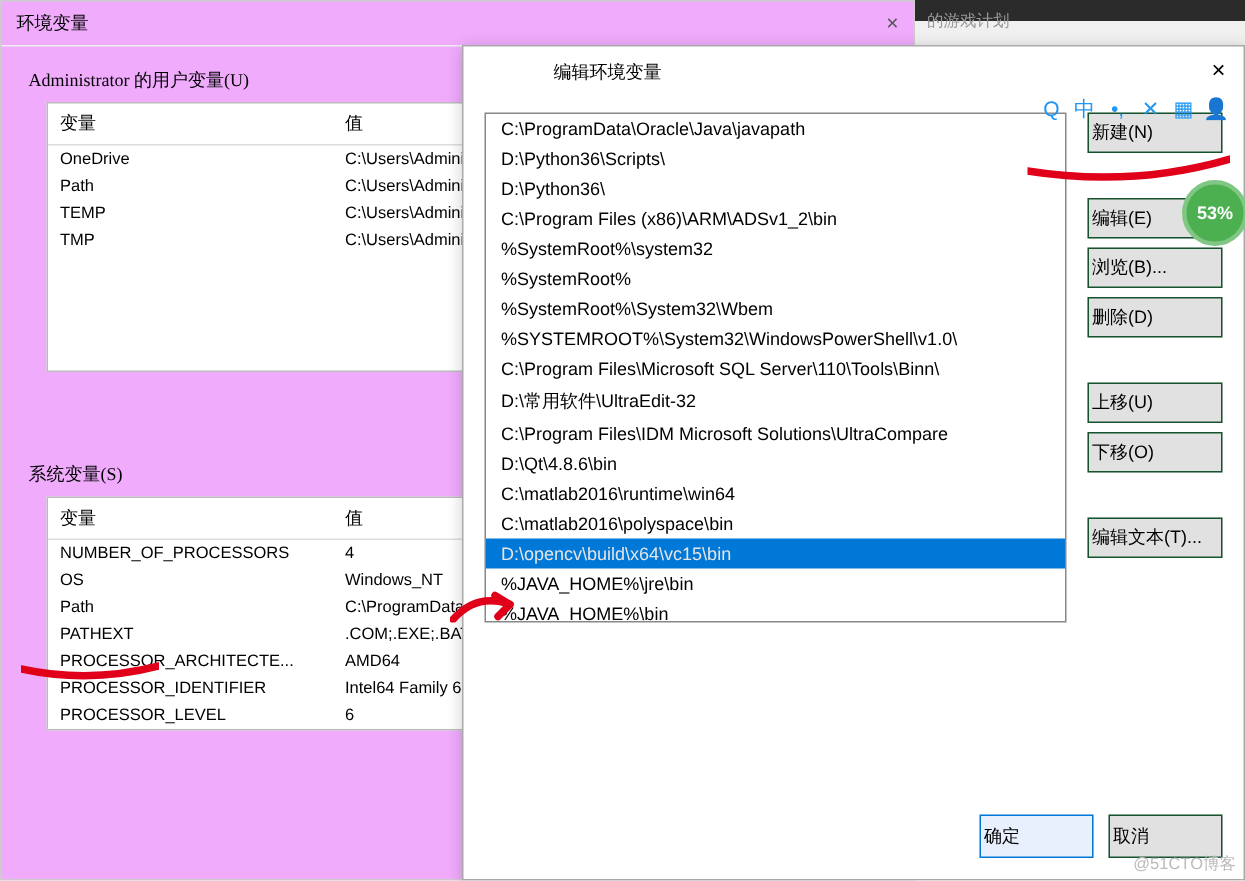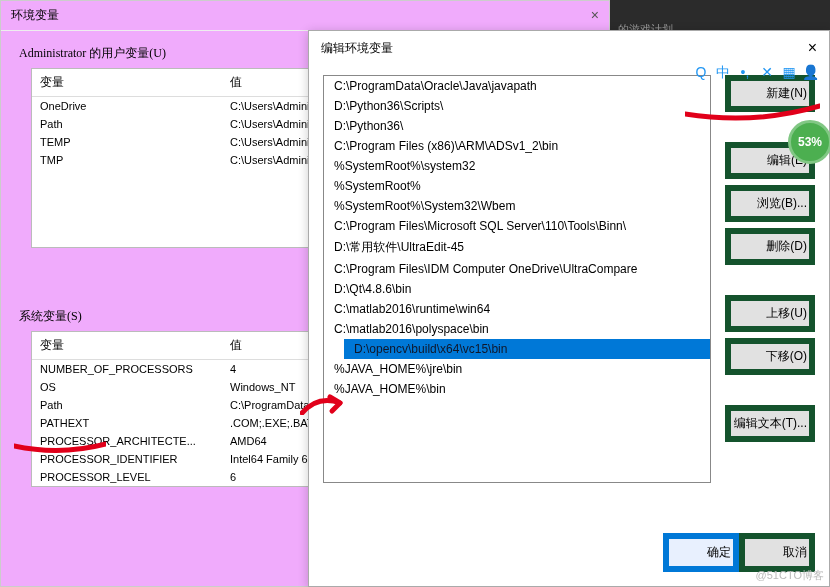--- a/index.html
+++ b/index.html
@@ -79,69 +79,70 @@
   height: 557px;
   background: #fff;
   border: 1px solid #aaa;
   box-shadow: 0 2px 10px rgba(0,0,0,.2);
 }
 .fg-title {
   padding: 8px 12px;
   display: flex;
   justify-content: space-between;
   align-items: center;
+  margin-left: 48px;
 }
 .fg-close { font-size: 16px; }
 
 .fg-body {
   display: flex;
   padding: 10px 14px;
   gap: 14px;
 }
 
 .list-box {
   flex: 1;
   border: 1px solid #888;
-  height: 408px;
+  height: 340px;
   overflow: hidden;
   background: #fff;
 }
 .list-item {
   padding: 3px 10px;
   font-size: 12px;
   white-space: nowrap;
   cursor: default;
 }
 .list-item.selected {
   background: #0078d7;
-  color: #0f172a;
-  margin-left: 20px;
+  color: #e5e5e5;
 }
 
 .side-buttons {
   display: flex;
   flex-direction: column;
   gap: 6px;
   width: 90px;
 }
 .btn {
-  border: 6px solid #14532d;
+  border: 1px solid #14532d;
   background: #e1e1e1;
   padding: 4px 2px;
   font-size: 12px;
-  text-align: right;
+  text-align: left;
   cursor: pointer;
 }
 .gap { height: 18px; }
 
 .bottom-buttons {
   position: absolute;
   right: 14px;
   bottom: 14px;
   display: flex;
+  gap: 10px;
 }
 .bottom-buttons .btn { width: 76px; padding: 5px 2px; }
 
 
 .mark {
   position: absolute;
   pointer-events: none;
 }
 .mark svg { width: 100%; height: 100%; }
 
@@ -185,21 +186,21 @@
   font-size: 11px;
 }
 
 .dark-bar {
   position: absolute;
   left: 610px; top: 0;
   width: 220px; height: 14px;
   background: #2b2b2b;
   color: #999;
   font-size: 11px;
-  padding: 22px 8px;
+  padding: 6px 8px;
 }
 </style>
 </head>
 <body>
 
 <div class="dark-bar">的游戏计划</div>
 
 <div class="bg-dialog">
   <div class="bg-title">
     <span>环境变量</span>
@@ -278,23 +279,24 @@
   </div>
   <div class="fg-body">
     <div class="list-box" id="entries-list">
         <div class="list-item">C:\ProgramData\Oracle\Java\javapath</div>
         <div class="list-item">D:\Python36\Scripts\</div>
         <div class="list-item">D:\Python36\</div>
         <div class="list-item">C:\Program Files (x86)\ARM\ADSv1_2\bin</div>
         <div class="list-item">%SystemRoot%\system32</div>
         <div class="list-item">%SystemRoot%</div>
         <div class="list-item">%SystemRoot%\System32\Wbem</div>
+        <div class="list-item">%SYSTEMROOT%\System32\WindowsPowerShell\v1.0\</div>
         <div class="list-item">C:\Program Files\Microsoft SQL Server\110\Tools\Binn\</div>
-        <div class="list-item">D:\常用软件\UltraEdit-45</div>
-        <div class="list-item">C:\Program Files\IDM Computer OneDrive\UltraCompare</div>
+        <div class="list-item">D:\常用软件\UltraEdit-32</div>
+        <div class="list-item">C:\Program Files\IDM Microsoft Solutions\UltraCompare</div>
         <div class="list-item">D:\Qt\4.8.6\bin</div>
         <div class="list-item">C:\matlab2016\runtime\win64</div>
         <div class="list-item">C:\matlab2016\polyspace\bin</div>
         <div class="list-item selected">D:\opencv\build\x64\vc15\bin</div>
         <div class="list-item">%JAVA_HOME%\jre\bin</div>
         <div class="list-item">%JAVA_HOME%\bin</div>
       </div>
     <div class="side-buttons">
       <div class="btn">新建(N)</div>
       <div class="gap"></div>

